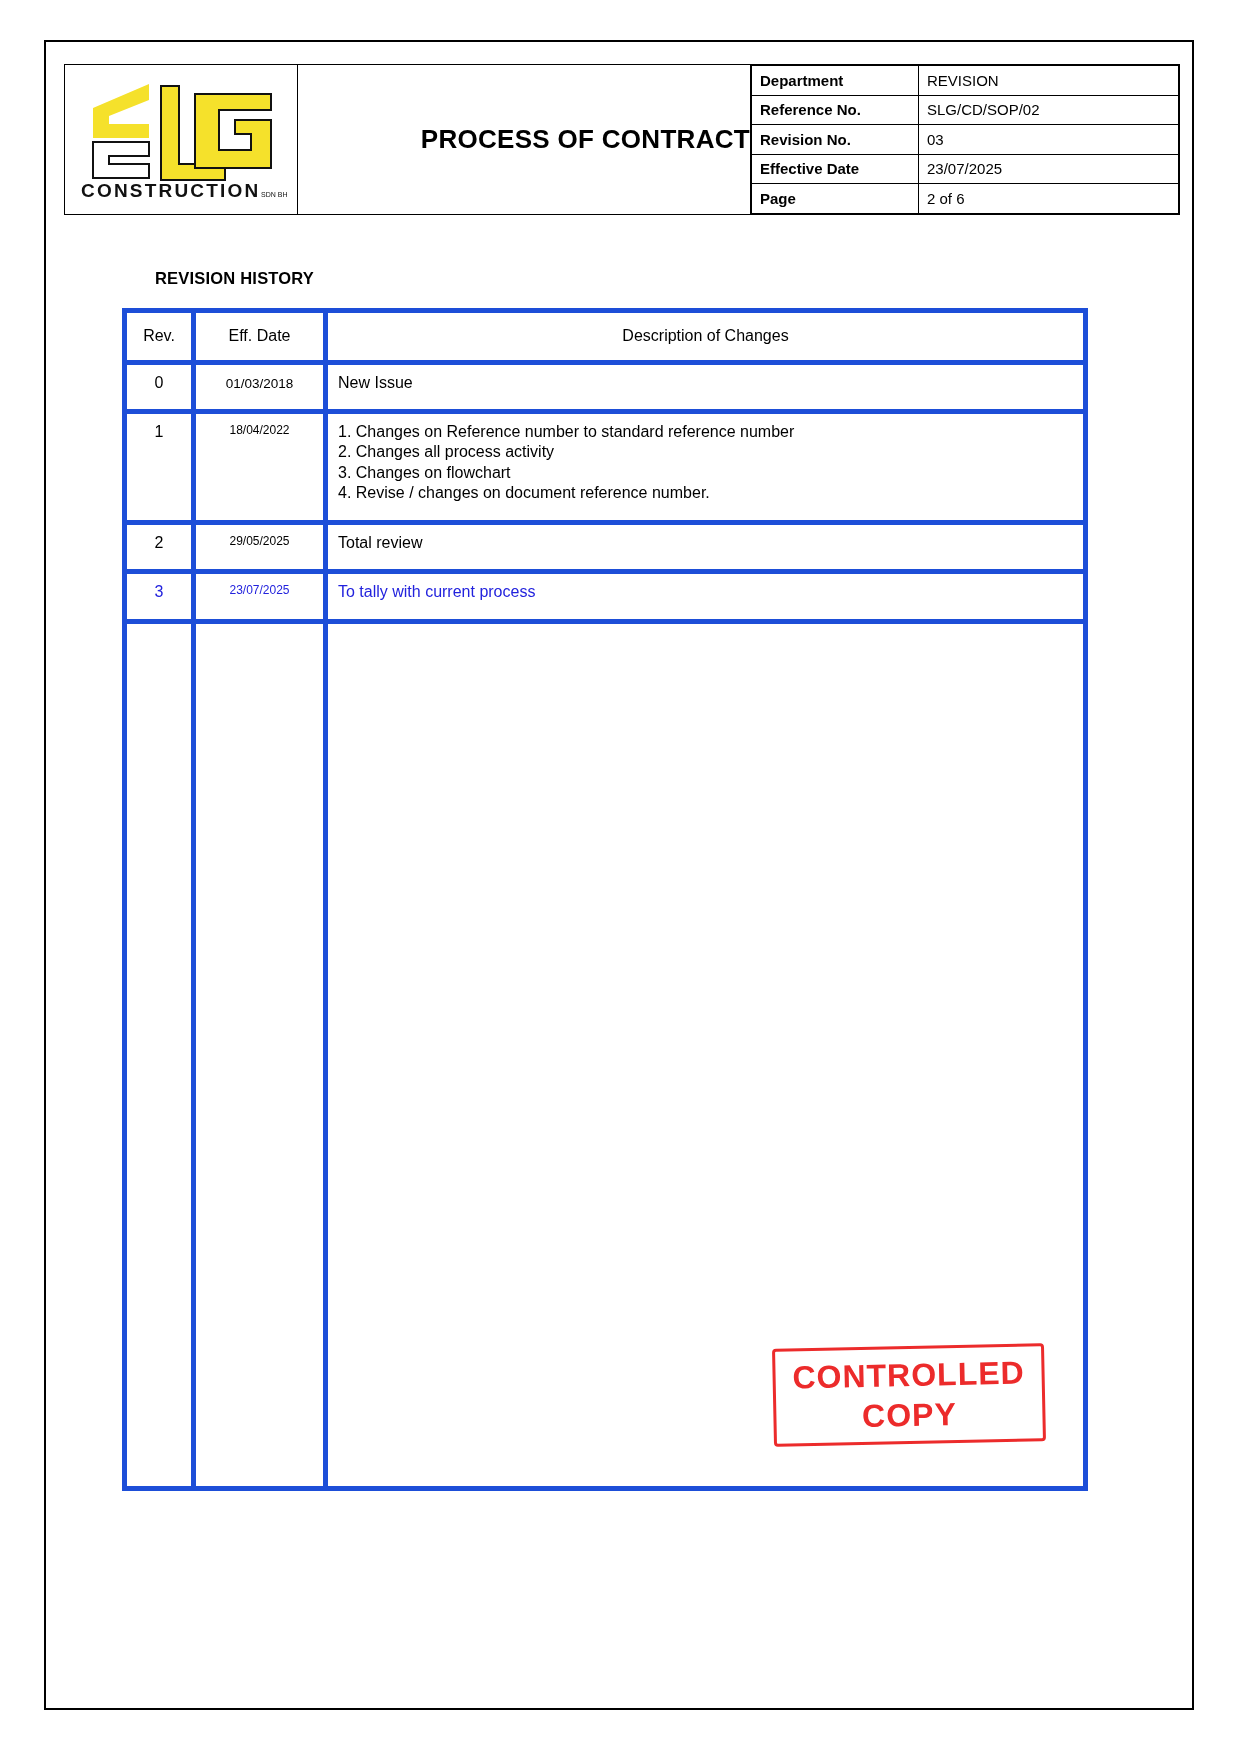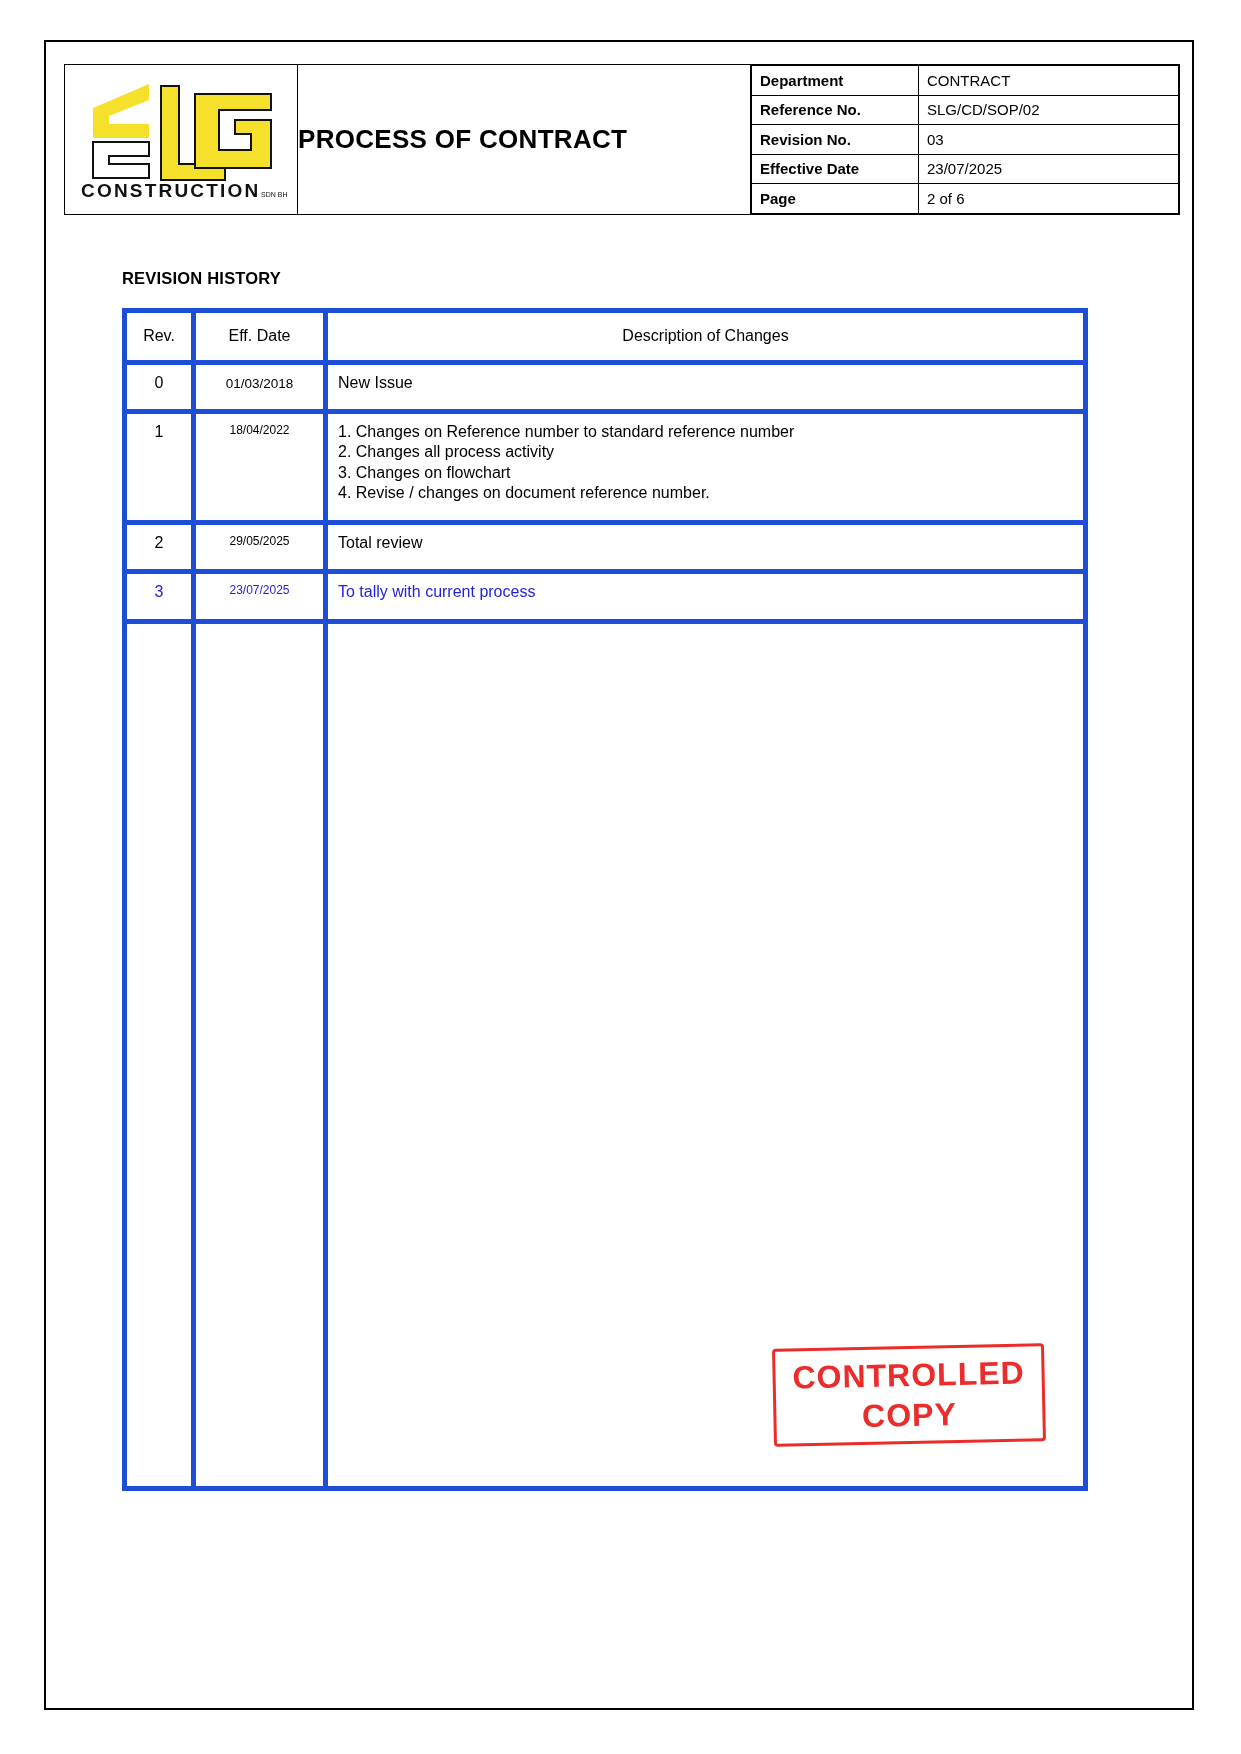--- a/index.html
+++ b/index.html
@@ -45,21 +45,21 @@
     vertical-align: middle;
   }
   .logo-cell {
     width: 232px;
     height: 148px;
     text-align: center;
     vertical-align: middle;
   }
   .title-cell {
     width: 452px;
-    text-align: left;
+    text-align: right;
     font-size: 26px;
     font-weight: bold;
     letter-spacing: 0.3px;
   }
   .meta-wrap {
     width: 428px;
     padding: 0;
     vertical-align: top;
   }
   .meta-table {
@@ -87,21 +87,21 @@
     position: relative;
     width: 212px;
     height: 126px;
     margin: 0 auto;
   }
   .logo svg { display: block; }
 
   
   .section-title {
     margin-top: 54px;
-    margin-left: 58px;
+    margin-left: 91px;
     font-size: 16.5px;
     font-weight: bold;
     letter-spacing: 0.2px;
   }
 
   
   .rev-table {
     margin-top: 20px;
     margin-left: 58px;
     border-collapse: collapse;
@@ -211,21 +211,21 @@
               <text x="186" y="121" font-family="Liberation Sans, sans-serif" font-size="7" fill="#111">SDN BHD</text>
             </svg>
           </div>
         </td>
         <td class="title-cell">PROCESS OF CONTRACT</td>
         <td class="meta-wrap">
           <table class="meta-table">
             <tbody>
                   <tr>
               <td class="meta-label">Department</td>
-              <td class="meta-value">CONTRACT</td>
+              <td class="meta-value">REVISION</td>
             </tr>
             <tr>
               <td class="meta-label">Reference No.</td>
               <td class="meta-value">SLG/CD/SOP/02</td>
             </tr>
             <tr>
               <td class="meta-label">Revision No.</td>
               <td class="meta-value">03</td>
             </tr>
             <tr>

